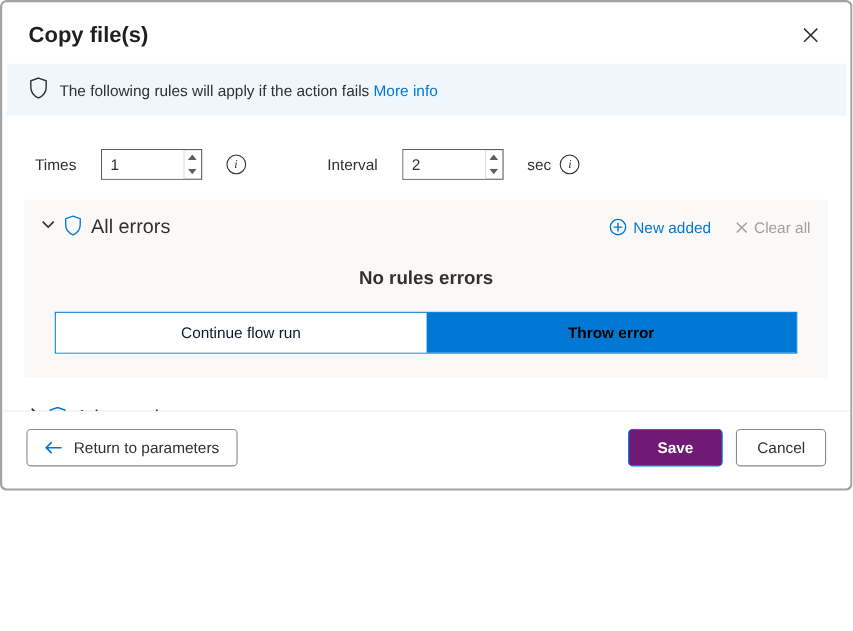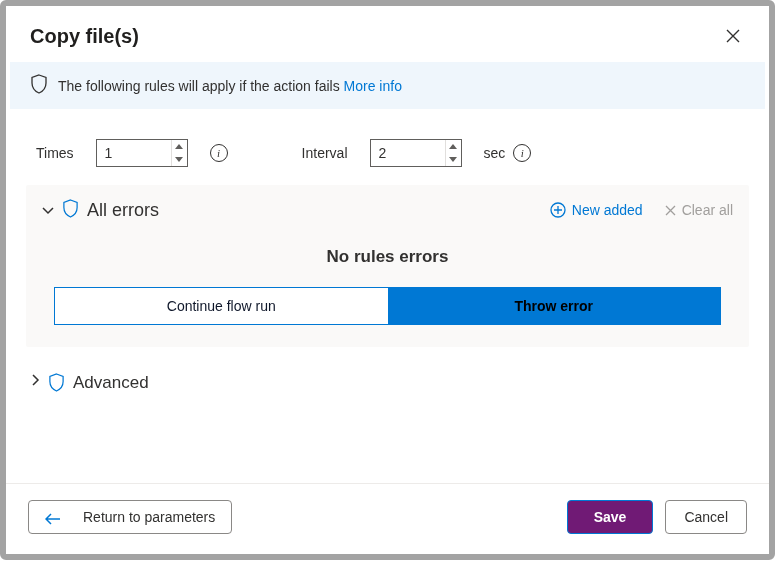--- a/index.html
+++ b/index.html
@@ -8,22 +8,22 @@
     font-family: "Segoe UI", -apple-system, sans-serif;
     font-size: 14px;
     color: #323130;
     background: #fff;
     width: 775px;
     height: 574px;
     overflow: hidden;
   }
   .dialog {
     width: 775px;
-    height: 560px;
-    border: 6px solid #a3a3a3;
+    height: 446px;
+    border: 2px solid #a3a3a3;
     border-radius: 6px;
     display: flex;
     flex-direction: column;
     background: #fff;
   }
   .header {
     display: flex;
     align-items: center;
     justify-content: space-between;
     padding: 18px 24px 14px 24px;
@@ -132,21 +132,21 @@
     border-radius: 2px;
     padding: 14px 16px 22px 16px;
     margin-bottom: 26px;
   }
   .panel-head {
     display: flex;
     align-items: center;
   }
   .panel-title-wrap {
     display: flex;
-    align-items: center;
+    align-items: flex-start;
     gap: 8px;
     flex: 1;
   }
   .panel-title {
     font-size: 18px;
     font-weight: 400;
     color: #323130;
   }
   .chev { color: #323130; cursor: pointer; }
   .shield-blue { color: #0078d4; }
@@ -211,22 +211,22 @@
     font-size: 14px;
     padding: 8px 18px;
     border-radius: 4px;
     cursor: pointer;
     border: 1px solid #8a8886;
     background: #fff;
     color: #323130;
   }
   .btn-return {
     display: inline-flex;
-    align-items: flex-end;
-    gap: 22px;
+    align-items: center;
+    gap: 10px;
     padding: 8px 16px;
   }
   .btn-primary {
     background: #701a75;
     border-color: #0078d4;
     color: #fff;
     font-weight: 600;
     padding: 8px 26px;
   }
 </style>

